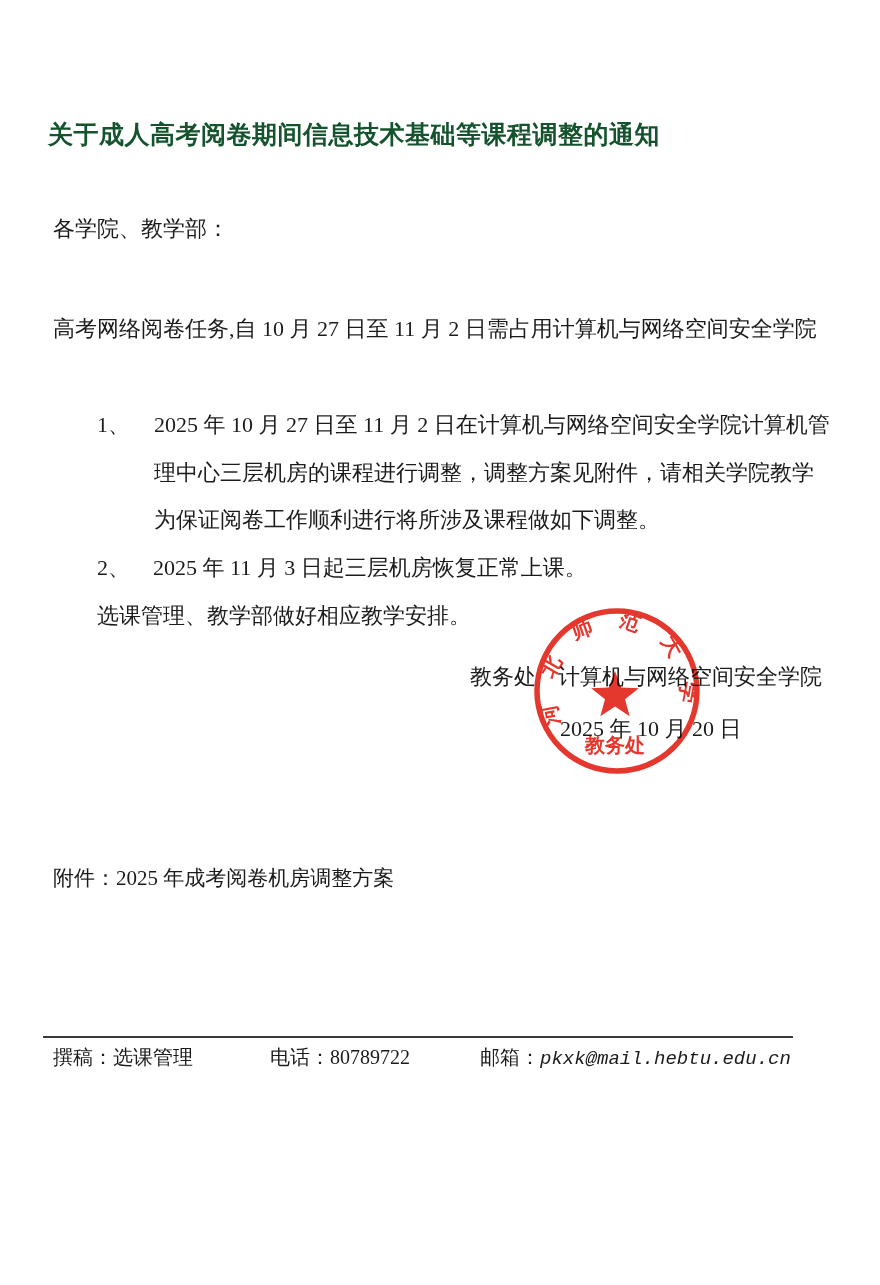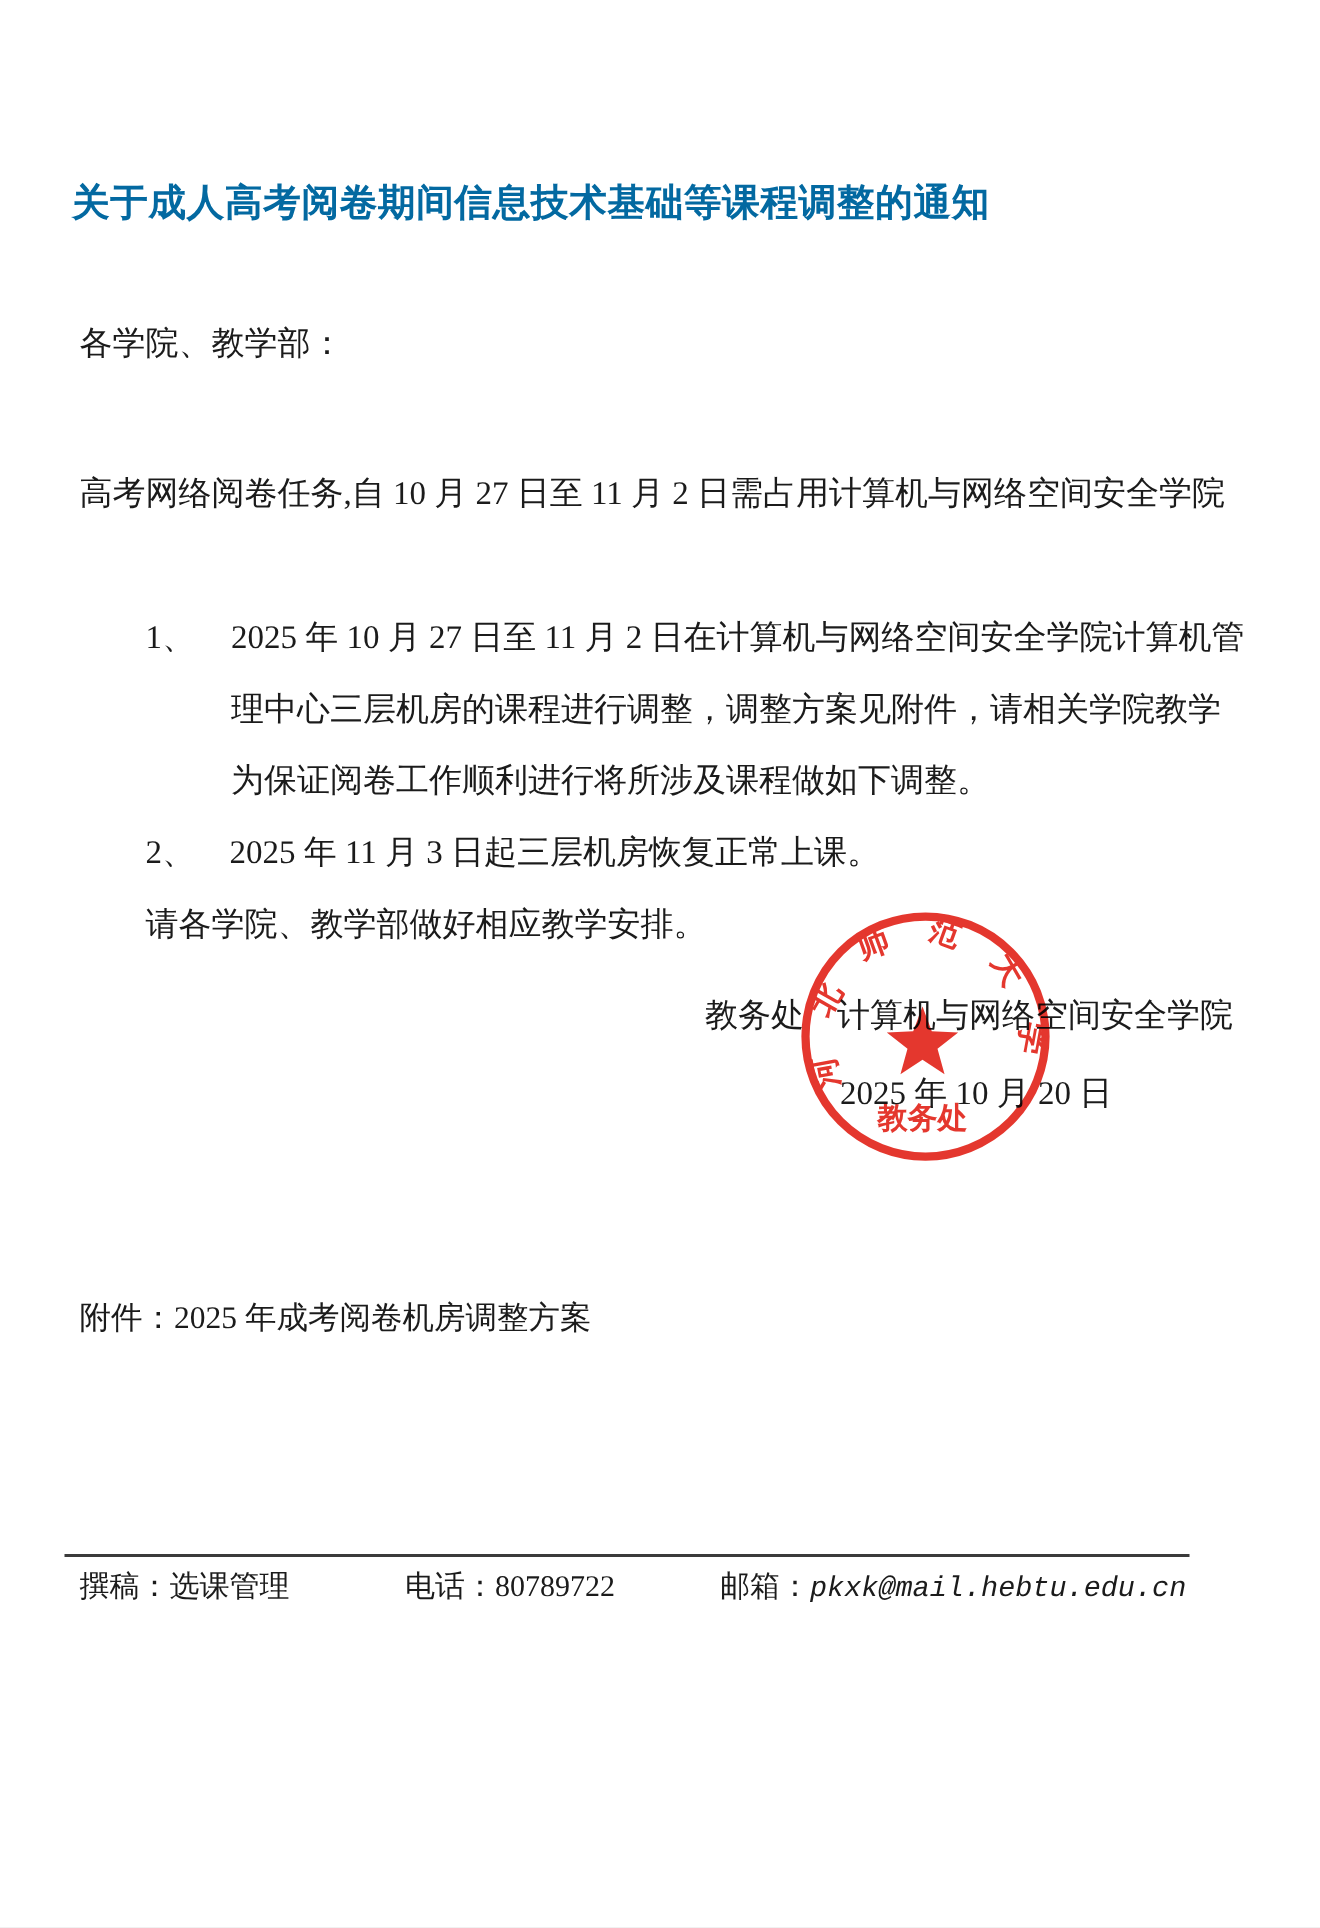--- a/index.html
+++ b/index.html
@@ -11,21 +11,21 @@
     font-family:"Liberation Serif","DejaVu Serif",serif;
     color:#1b1b1b;
     overflow:hidden;
   }
   .abs { position:absolute; white-space:pre; }
   .doc-title {
     position:absolute; top:101px; left:0; width:708px;
     text-align:center;
     font-family:"Liberation Sans","DejaVu Sans",sans-serif;
     font-weight:700; font-size:25px; letter-spacing:0.5px;
-    color:#0369a1;
+    color:#14532d;
   }
   .body-line { font-size:22px; line-height:27px;margin-top:36px; }
   .attach-line { font-size:21px; }
   .sig-line { font-size:22px;margin-left:37px; }
   .footer-rule {
     position:absolute; top:1036px; left:43px;
     width:750px; height:2px; background:#3b3b3b;
   }
   .footer-text { font-size:20px; }
   .footer-email-value { font-family:"Liberation Mono","DejaVu Sans Mono",monospace; font-size:19px;font-style:italic; }
@@ -48,21 +48,21 @@
   <div class="abs body-line" style="top:279px;left:53px">高考网络阅卷任务,自 10 月 27 日至 11 月 2 日需占用计算机与网络空间安全学院</div>
 
   <div class="abs body-line" style="top:375px;left:97px">1、</div>
   <div class="abs body-line" style="top:375px;left:154px">2025 年 10 月 27 日至 11 月 2 日在计算机与网络空间安全学院计算机管</div>
   <div class="abs body-line" style="top:423px;left:154px">理中心三层机房的课程进行调整，调整方案见附件，请相关学院教学</div>
   <div class="abs body-line" style="top:470px;left:154px">为保证阅卷工作顺利进行将所涉及课程做如下调整。</div>
 
   <div class="abs body-line" style="top:518px;left:97px">2、</div>
   <div class="abs body-line" style="top:518px;left:153px">2025 年 11 月 3 日起三层机房恢复正常上课。</div>
 
-  <div class="abs body-line" style="top:566px;left:97px">请各学院、教学部做好相应教学安排。</div>
+  <div class="abs body-line" style="top:566px;left:97px">选课管理、教学部做好相应教学安排。</div>
 
   <div class="abs sig-line" style="top:662px;left:433px">教务处　计算机与网络空间安全学院</div>
   <div class="abs sig-line" style="top:714px;left:523px">2025 年 10 月 20 日</div>
 
   <svg class="seal" viewBox="0 0 170 170" aria-hidden="true">
     <defs>
       <path id="sealArcPath" d="M 25.8 106.5 A 63 63 0 1 1 144.2 106.5" fill="none"></path>
     </defs>
     <circle cx="85" cy="85" r="80" fill="none" stroke-width="5.5" stroke="#e2261c"></circle>
     <text font-size="21" font-weight="bold" letter-spacing="23" font-family="Liberation Sans, DejaVu Sans, sans-serif" fill="#e2261c">

